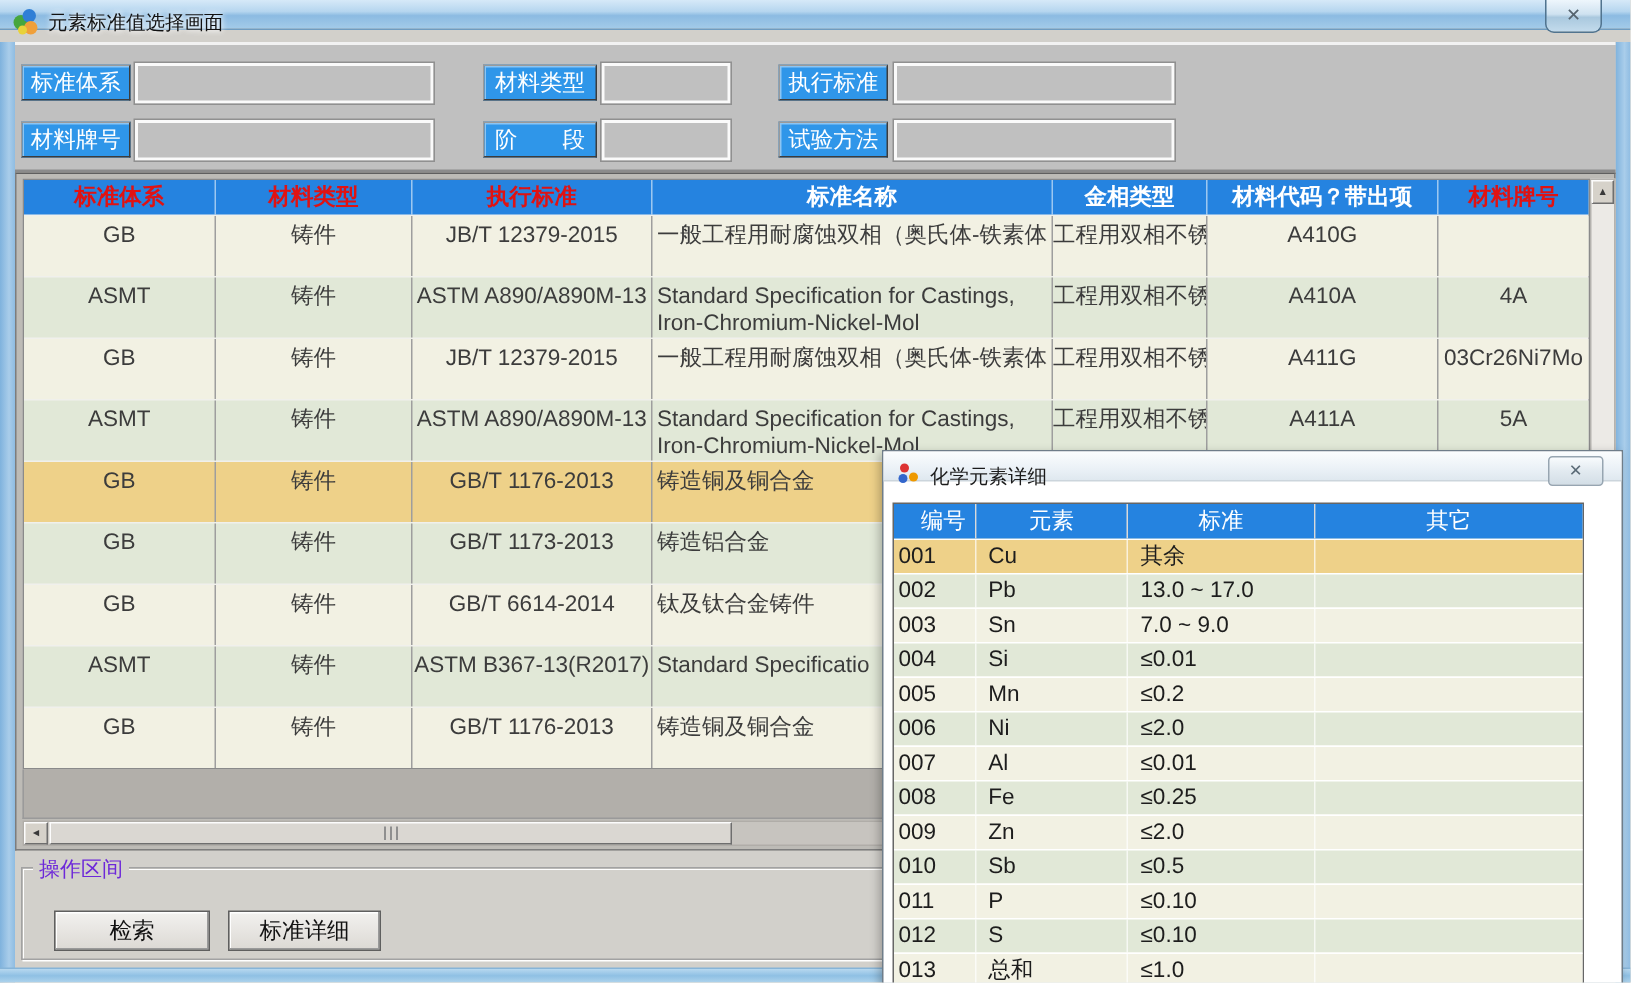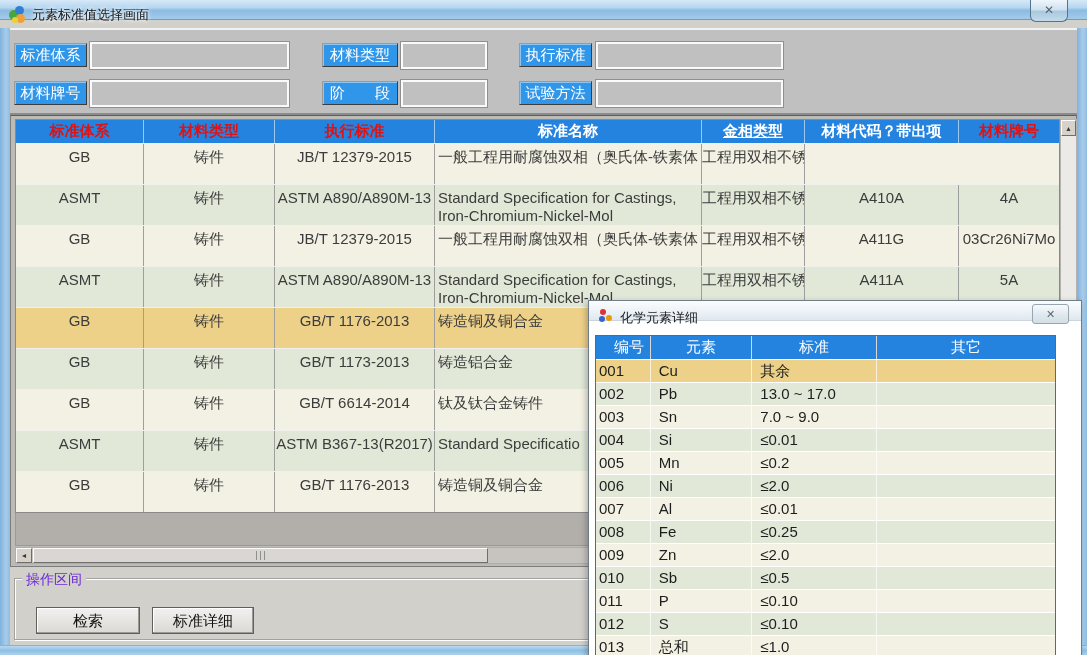--- a/index.html
+++ b/index.html
@@ -149,30 +149,31 @@
   <input class="ffield" style="left: 586px; top: 50px; width: 187px;" readonly="">
 </div>
 
 <div class="table-panel">
   <div class="grid" id="main-grid">
       <div class="grid-row hrow">
         <div class="gcell gc0" style="color: rgb(224, 18, 18);">标准体系</div>
         <div class="gcell gc1" style="color: rgb(224, 18, 18);">材料类型</div>
         <div class="gcell gc2" style="color: rgb(224, 18, 18);">执行标准</div>
         <div class="gcell gc3" style="color: rgb(255, 255, 255);">标准名称</div>
-        <div class="gcell gc4" style="color: rgb(255, 255, 255); text-decoration: underline;">金相类型</div>
+        <div class="gcell gc4" style="color: rgb(255, 255, 255);">金相类型</div>
         <div class="gcell gc5" style="color: rgb(255, 255, 255);">材料代码？带出项</div>
         <div class="gcell gc6" style="color: rgb(224, 18, 18);">材料牌号</div>
       </div>
       <div class="grid-row drow row-cream">
         <div class="gcell c gc0">GB</div>
         <div class="gcell c gc1">铸件</div>
         <div class="gcell c gc2">JB/T 12379-2015</div>
         <div class="gcell l gc3">一般工程用耐腐蚀双相（奥氏体-铁素体</div>
         <div class="gcell c gc4">工程用双相不锈钢</div>
+        <div class="gcell c gc5">A410G</div>
       </div>
       <div class="grid-row drow row-sage">
         <div class="gcell c gc0">ASMT</div>
         <div class="gcell c gc1">铸件</div>
         <div class="gcell c gc2">ASTM A890/A890M-13</div>
         <div class="gcell l gc3">Standard Specification for Castings, Iron-Chromium-Nickel-Mol</div>
         <div class="gcell c gc4">工程用双相不锈钢</div>
         <div class="gcell c gc5">A410A</div>
         <div class="gcell c gc6">4A</div>
       </div>

